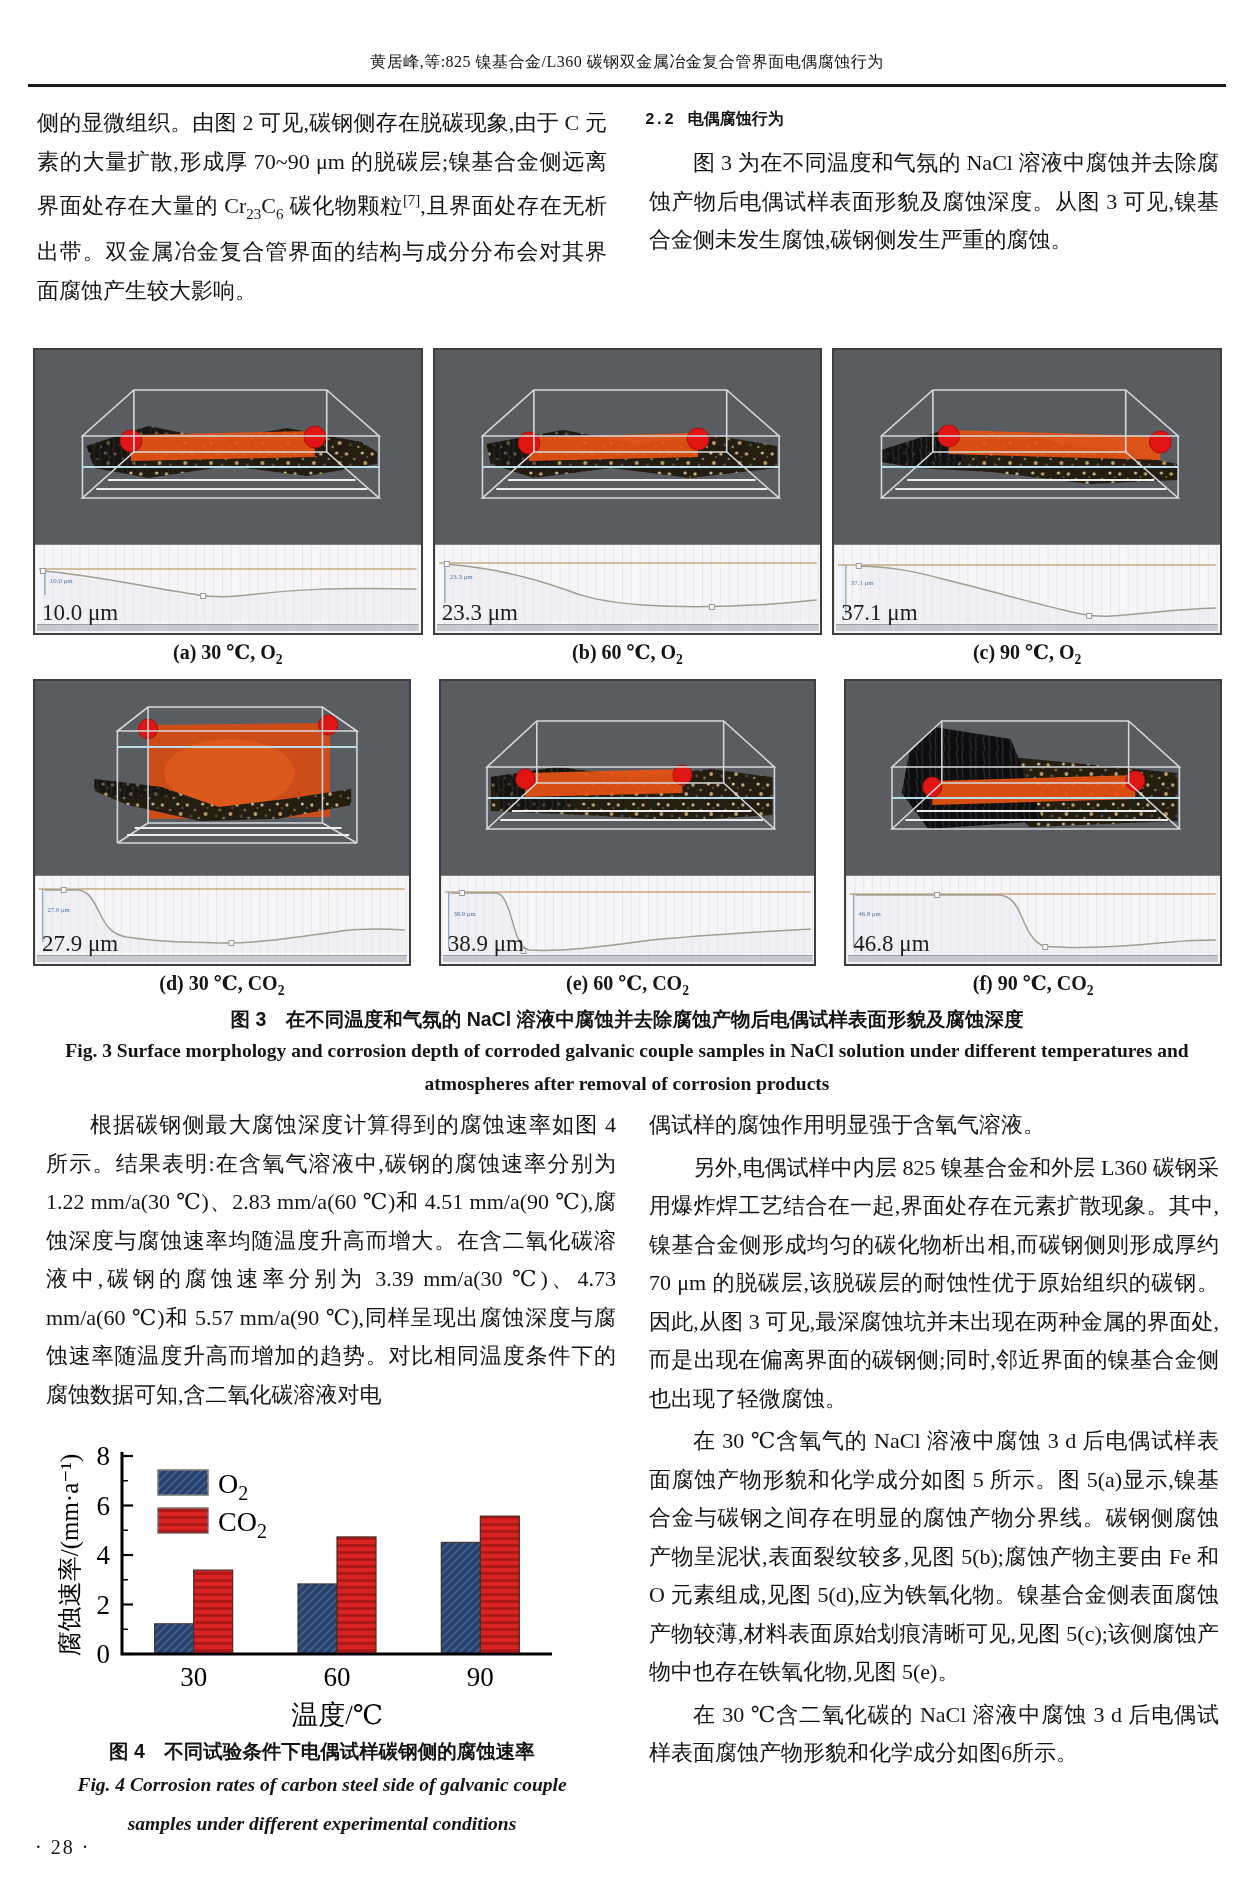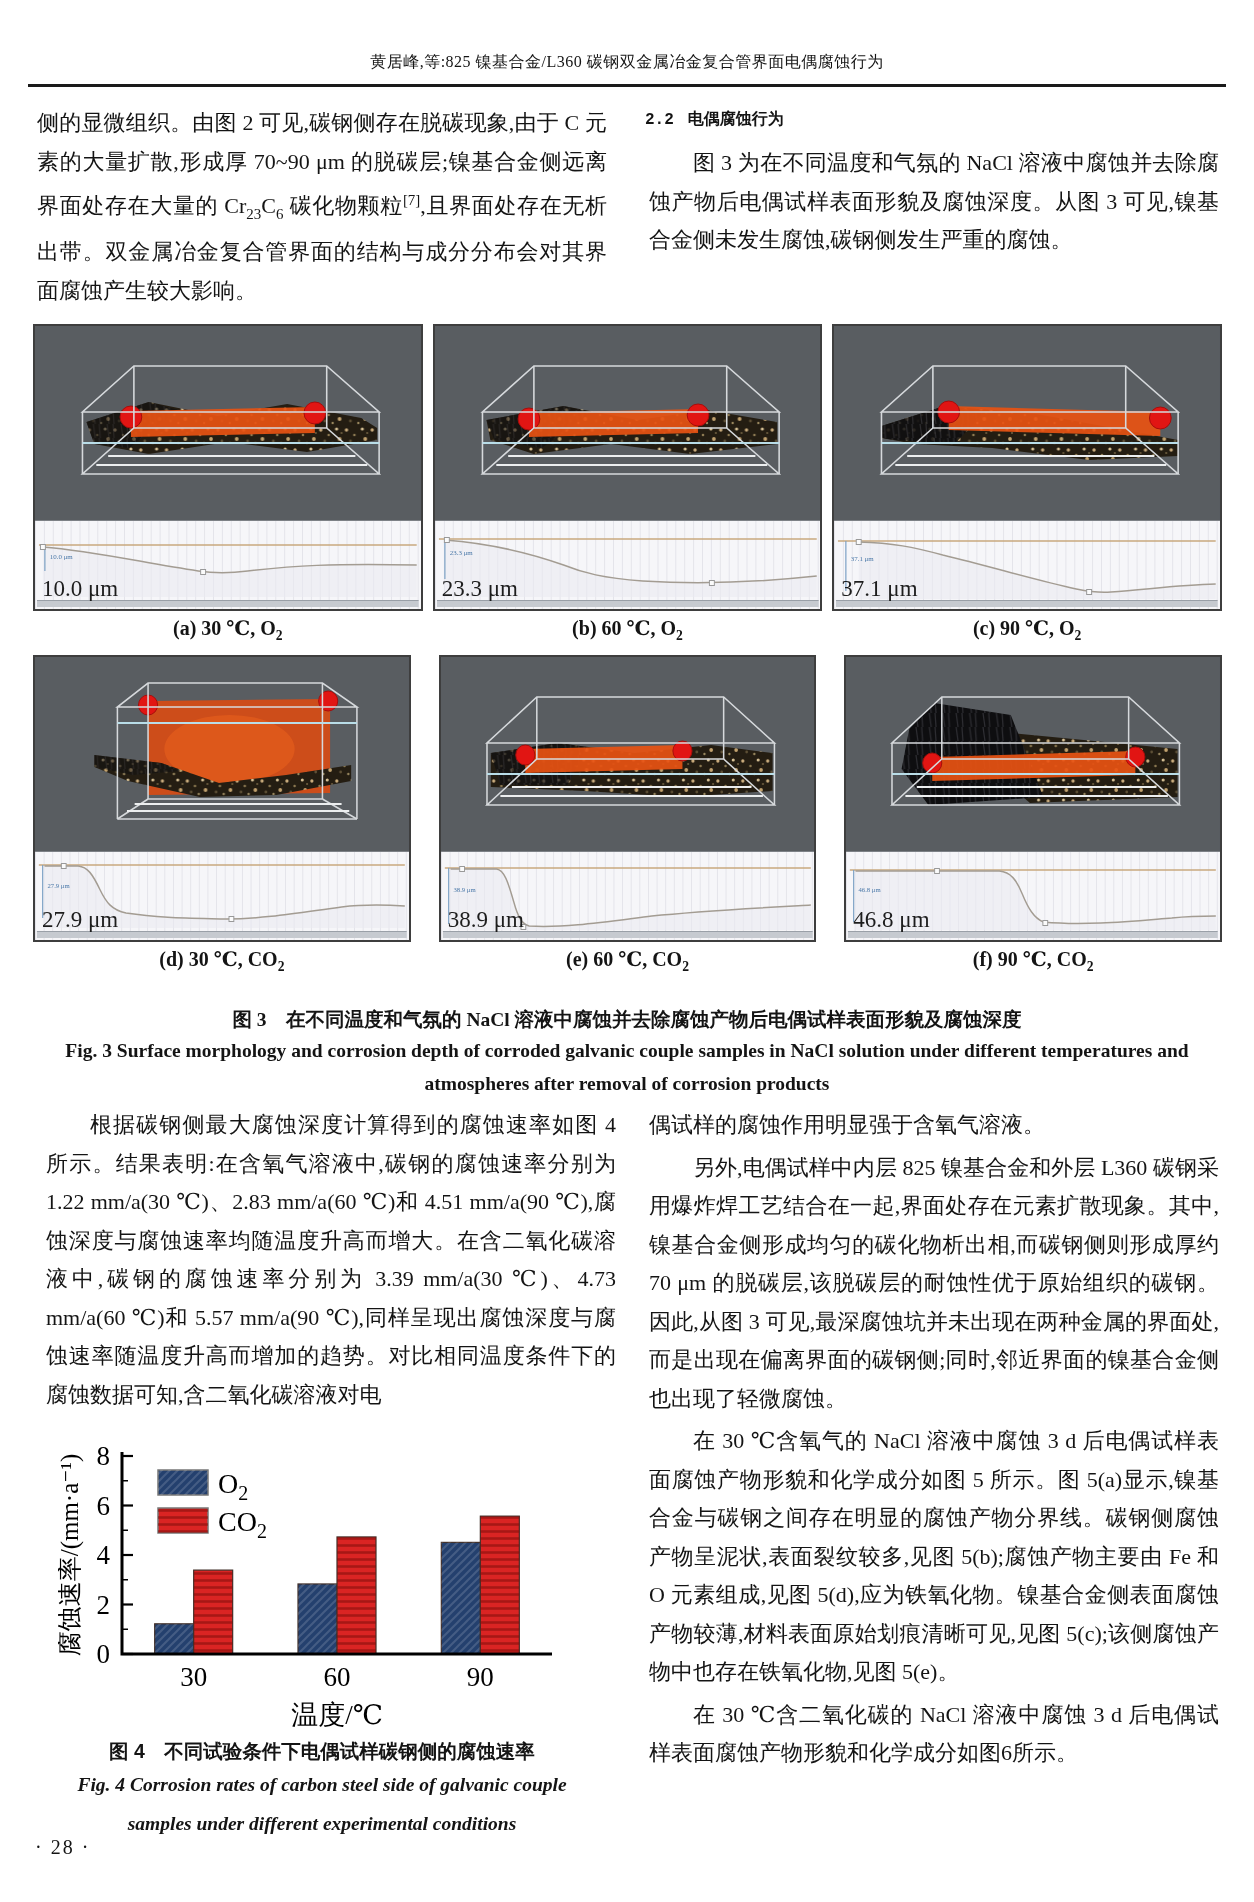--- a/index.html
+++ b/index.html
@@ -16,33 +16,33 @@
     text-align:justify;}
   .col p{margin:4px;}
   .indent{text-indent:2em;}
   sub{font-size:68%;}
   sup{font-size:68%;}
   .sec-head{font-family:Liberation Mono, monospace;
     font-weight:bold;font-size:16px;line-height:40px;}
   .sec-head .num{margin-right:14px;}
 
   
-  .fig3{position:absolute;left:33px;top:324px;width:1189px;}
+  .fig3{position:absolute;left:33px;top:348px;width:1189px;}
   .fig3-row{display:grid;grid-template-columns:1fr 1fr 1fr;column-gap:10px;}
   .fig3-row.r2{margin-top:8px;gap:28px;}
   .panel{border:2px solid #3e3e3e;background:#595d61;}
   .view3d{height:194px;overflow:hidden;}
   .view3d svg{display:block;width:100%;height:194px;}
   .profile{height:88px;position:relative;background:#f6f6f9;border-top:1px solid #7d8186;}
   .profile svg{display:block;width:100%;height:88px;}
   .depth-label{position:absolute;left:7px;bottom:9px;font-size:23px;line-height:23px;
     color:#1d1d1d;font-family:"Liberation Serif","DejaVu Serif",serif;}
   .panel-cap{height:36px;line-height:34px;text-align:center;font-weight:bold;font-size:20px;}
   .fig-cap-zh{position:absolute;left:0;right:0;text-align:center;
-    font-family:Liberation Serif, serif;font-weight:bold;font-size:19.5px;}
+    font-family:Liberation Sans, sans-serif;font-weight:bold;font-size:19.5px;}
   .fig-cap-en{position:absolute;left:0;right:0;text-align:center;
     font-weight:bold;font-size:19.5px;}
   .fig4-caps{position:absolute;left:33px;top:1738px;width:578px;text-align:center;}
   .fig4-caps .zh{font-family:"Liberation Sans","DejaVu Sans",sans-serif;
     font-weight:bold;font-size:19.5px;}
   .fig4-caps .en{font-weight:bold;font-size:19.5px;line-height:39px;font-style:italic;}
   .chart-wrap{position:absolute;left:58px;top:1446px;width:510px;height:284px;}
   .footer-page{position:absolute;left:35px;top:1836px;font-size:20px;letter-spacing:2px;}
   .hidden-defs{position:absolute;width:0;height:0;}
 </style>

